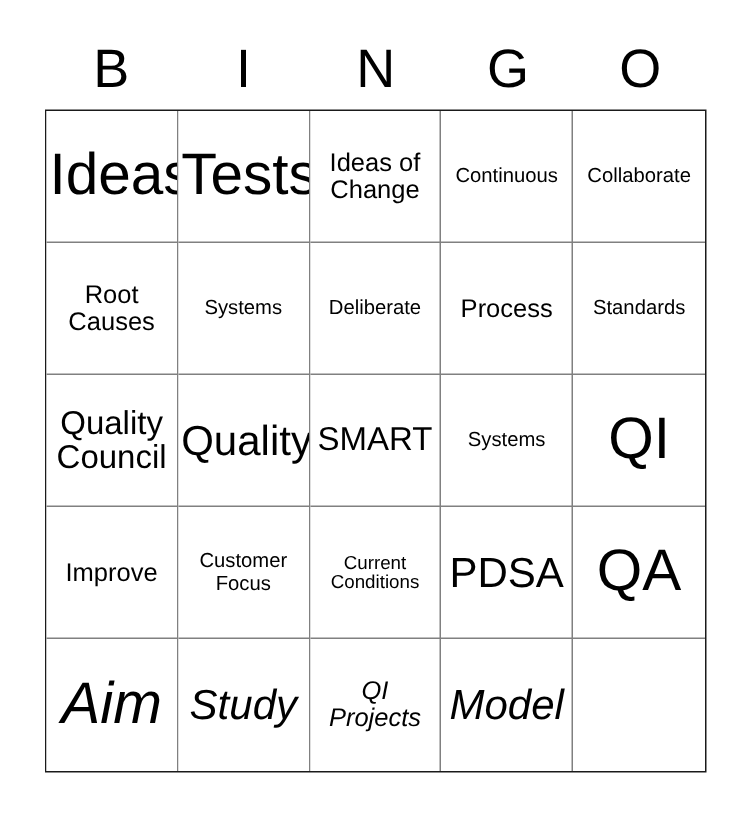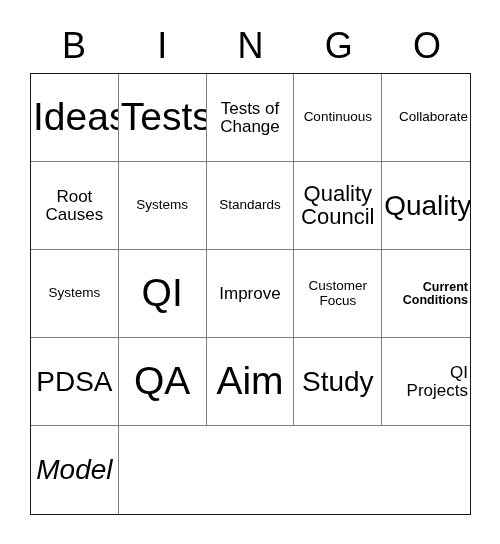--- a/index.html
+++ b/index.html
@@ -58,36 +58,36 @@
     border-right: 1px solid #808080;
     border-bottom: 1px solid #808080;
     display: flex;
     align-items: center;
     justify-content: center;
     text-align: center;
     padding: 1px 2px;
     overflow: hidden;
     background: #ffffff;
   }
-  .cell:nth-child(5n) { border-right: none; text-align: right; }
+  .cell:nth-child(5n) { border-right: none; }
   .cell:nth-child(n+21) { border-bottom: none; font-style: italic; }
   .cell-text {
     display: block;
     width: 100%;
     line-height: 1.04;
     white-space: pre-line;
     color: #000000;
   }
   
   .sz-xl   { font-size: 39px; }
   .sz-lg   { font-size: 28px; }
   .sz-md   { font-size: 22px; }
   .sz-sm   { font-size: 17px; }
   .sz-xs   { font-size: 13.5px; }
-  .sz-xxs  { font-size: 12.5px; font-weight: bold; }
+  .sz-xxs  { font-size: 12.5px; }
 </style>
 </head>
 <body>
 
 <div id="bingo-card">
 
   <div id="header-row">
     <div class="header-letter">B</div>
     <div class="header-letter">I</div>
     <div class="header-letter">N</div>
@@ -96,47 +96,56 @@
   </div>
 
   <div id="grid">
     <div class="cell">
         <span class="cell-text sz-xl">Ideas</span>
       </div>
     <div class="cell">
         <span class="cell-text sz-xl">Tests</span>
       </div>
     <div class="cell">
-        <span class="cell-text sz-sm">Tests of
+        <span class="cell-text sz-sm">Ideas of
 Change</span>
       </div>
     <div class="cell">
         <span class="cell-text sz-xs">Continuous</span>
       </div>
     <div class="cell">
         <span class="cell-text sz-xs">Collaborate</span>
       </div>
 
     <div class="cell">
         <span class="cell-text sz-sm">Root
 Causes</span>
       </div>
     <div class="cell">
         <span class="cell-text sz-xs">Systems</span>
       </div>
+    <div class="cell">
+        <span class="cell-text sz-xs">Deliberate</span>
+      </div>
+    <div class="cell">
+        <span class="cell-text sz-sm">Process</span>
+      </div>
 
     <div class="cell">
         <span class="cell-text sz-xs">Standards</span>
       </div>
     <div class="cell">
         <span class="cell-text sz-md">Quality
 Council</span>
       </div>
     <div class="cell">
         <span class="cell-text sz-lg">Quality</span>
+      </div>
+    <div class="cell">
+        <span class="cell-text sz-md">SMART</span>
       </div>
     <div class="cell">
         <span class="cell-text sz-xs">Systems</span>
       </div>
 
     <div class="cell">
         <span class="cell-text sz-xl">QI</span>
       </div>
     <div class="cell">
         <span class="cell-text sz-sm">Improve</span>

